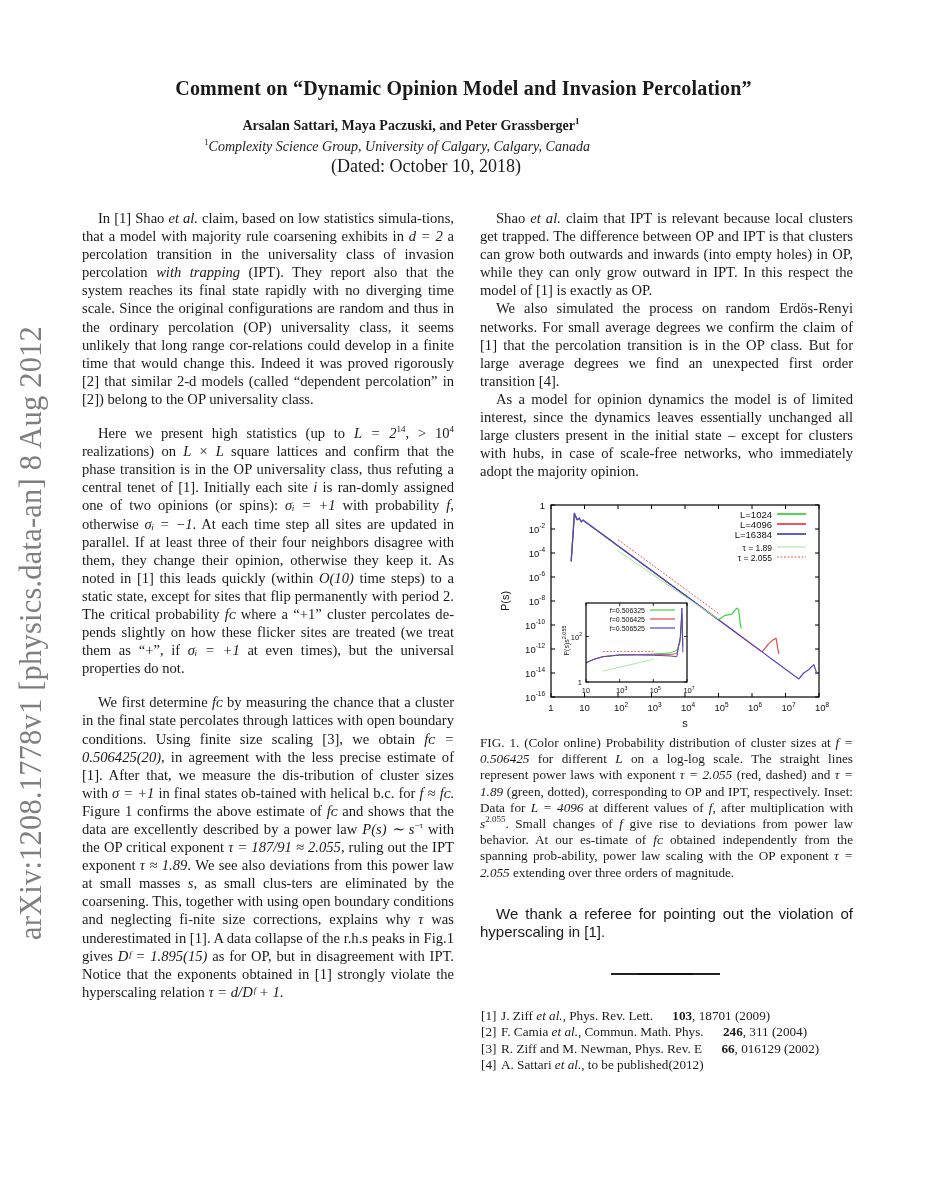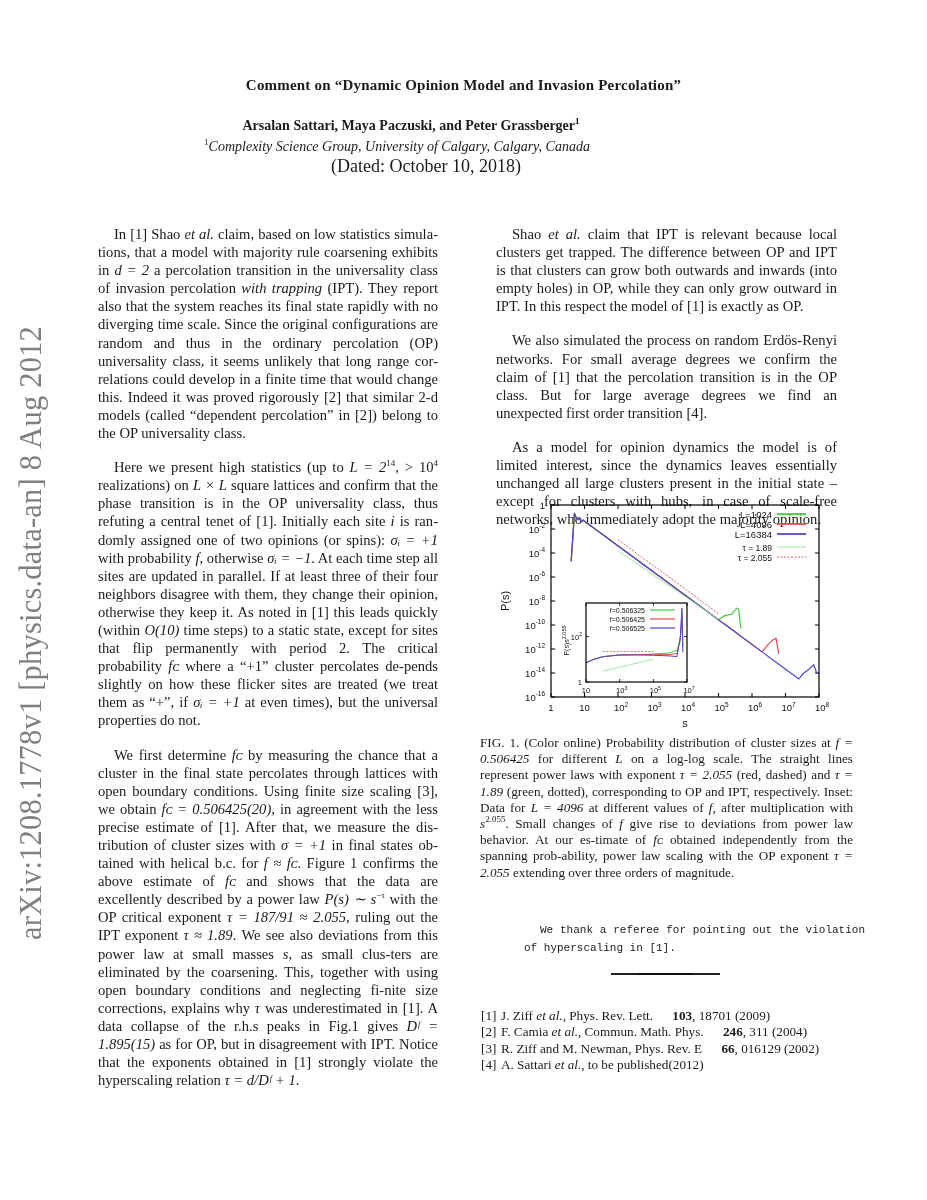--- a/index.html
+++ b/index.html
@@ -10,21 +10,21 @@
 
   #arxiv-stamp {
     position: absolute; left: 14px; top: 940px;
     transform-origin: 0 0; transform: rotate(-90deg);
     font-family: "Liberation Serif", serif; font-size: 30.5px; color: #7f7f7f;
     white-space: nowrap; letter-spacing: 0.2px;
   }
 
   #title {
     position: absolute; left: 0; width: 927px; top: 77px; text-align: center;
-    font-family: "Liberation Serif", serif; font-weight: bold; font-size: 15px; letter-spacing: 0.2px;
+    font-family: "Liberation Serif", serif; font-weight: bold; font-size: 20px; letter-spacing: 0.2px;
   }
   #authors {
     position: absolute; left: 0; width: 822px; top: 118px; text-align: center;
     font-family: "Liberation Serif", serif; font-size: 14px; font-weight: bold;
   }
   #affiliation {
     position: absolute; left: 0; width: 794px; top: 139px; text-align: center;
     font-family: "Liberation Serif", serif; font-size: 14px; font-style: italic;
   }
   #dated {
@@ -33,37 +33,37 @@
   }
   sup { font-size: 9px; vertical-align: 6px; line-height: 0; }
   .aff-sup { font-style: normal; }
 
   .column {
     position: absolute; font-family: "Liberation Serif", serif;
     font-size: 14.6px; line-height: 18.1px; text-align: justify; hyphens: manual;
   }
   #left-col { left: 82px; top: 209px; width: 372px; }
   #right-col-top { left: 480px; top: 209px; width: 373px; }
-  .para { margin: 16px; text-indent: 16px; }
+  .para { margin: 0; text-indent: 16px; }
   .para.gap { margin-top: 16px; }
   .para.nogap { margin-top: 0; }
 
   #figure {
     position: absolute; left: 490px; top: 490px; width: 370px; height: 240px;
   }
   #figure svg text { font-family: "Liberation Sans", "DejaVu Sans", sans-serif; }
 
   #caption {
     position: absolute; left: 480px; top: 735px; width: 373px;
     font-family: "Liberation Serif", serif; font-size: 13.2px; line-height: 16.2px;
     text-align: justify;
   }
   #thanks {
-    position: absolute; left: 508px; top: 905px; width: 373px;
-    font-family: Liberation Mono, monospace; font-size: 11px; line-height: 18.1px; text-align: justify;
+    position: absolute; left: 480px; top: 905px; width: 373px;
+    font-family: Liberation Sans, sans-serif; font-size: 15px; line-height: 18.1px; text-align: justify;
   }
   #separator {
     position: absolute; left: 611px; top: 973px; width: 109px; height: 1.5px; background: #222;
   }
   #separator::after {
     content: ""; position: absolute; left: 27px; top: -0.5px; width: 55px; height: 2.5px; background: #111;
   }
   #references {
     position: absolute; left: 481px; top: 1008px; width: 380px;
     font-family: "Liberation Serif", serif; font-size: 13.2px; line-height: 16.3px;

